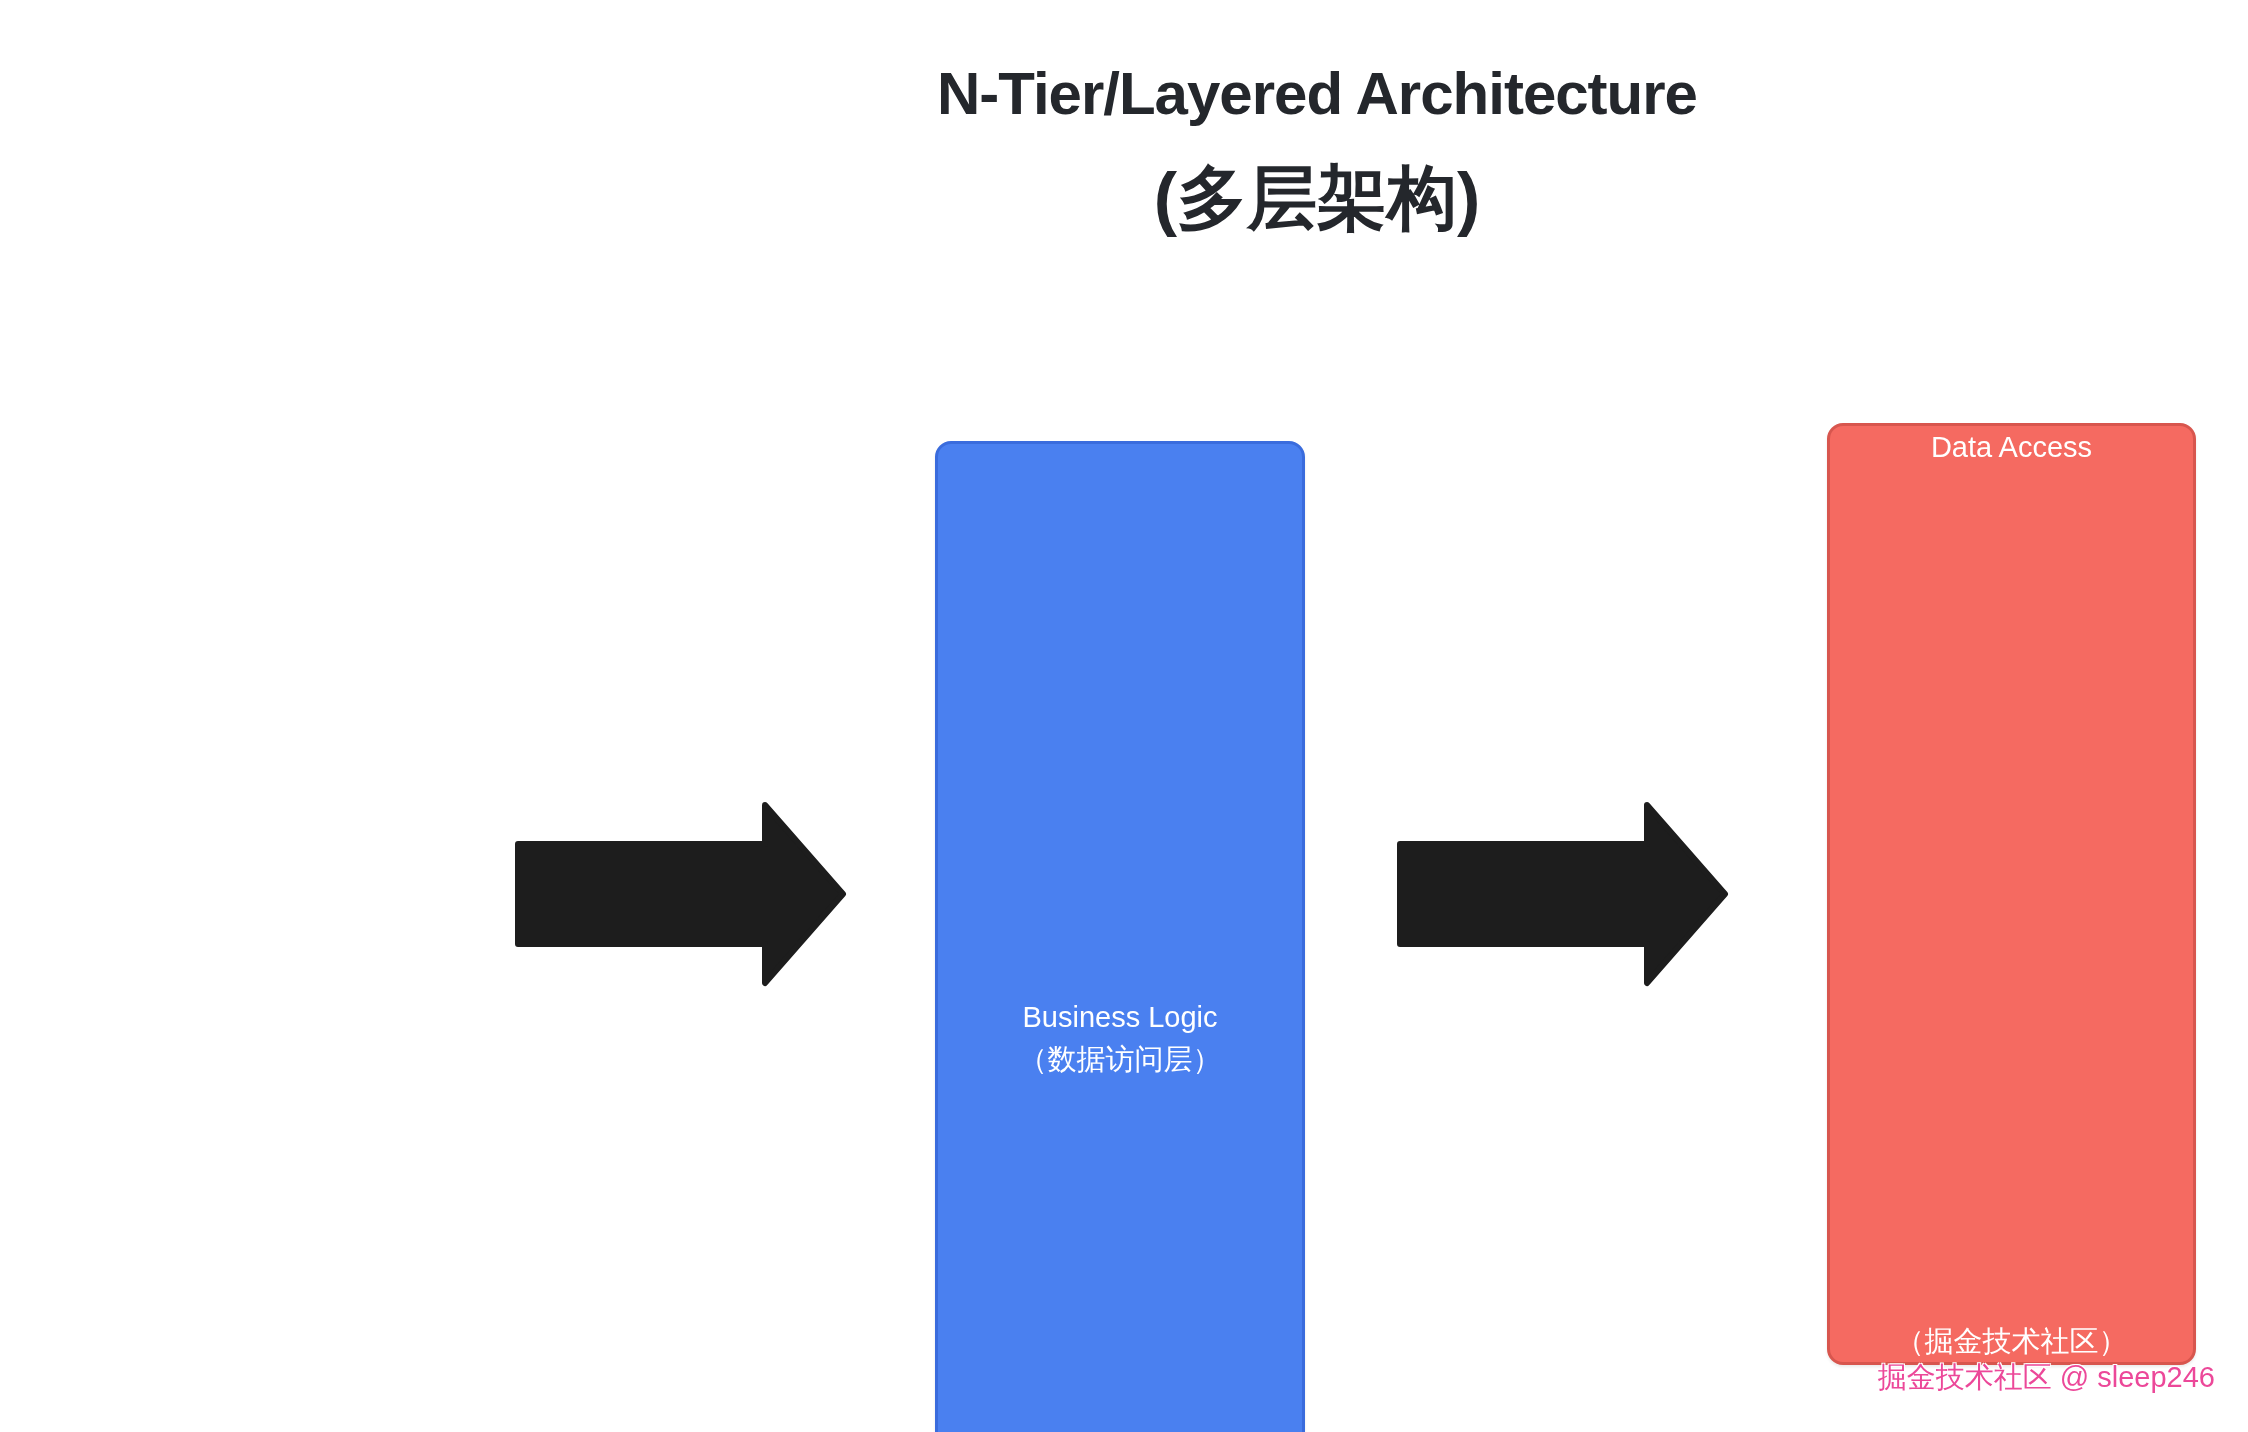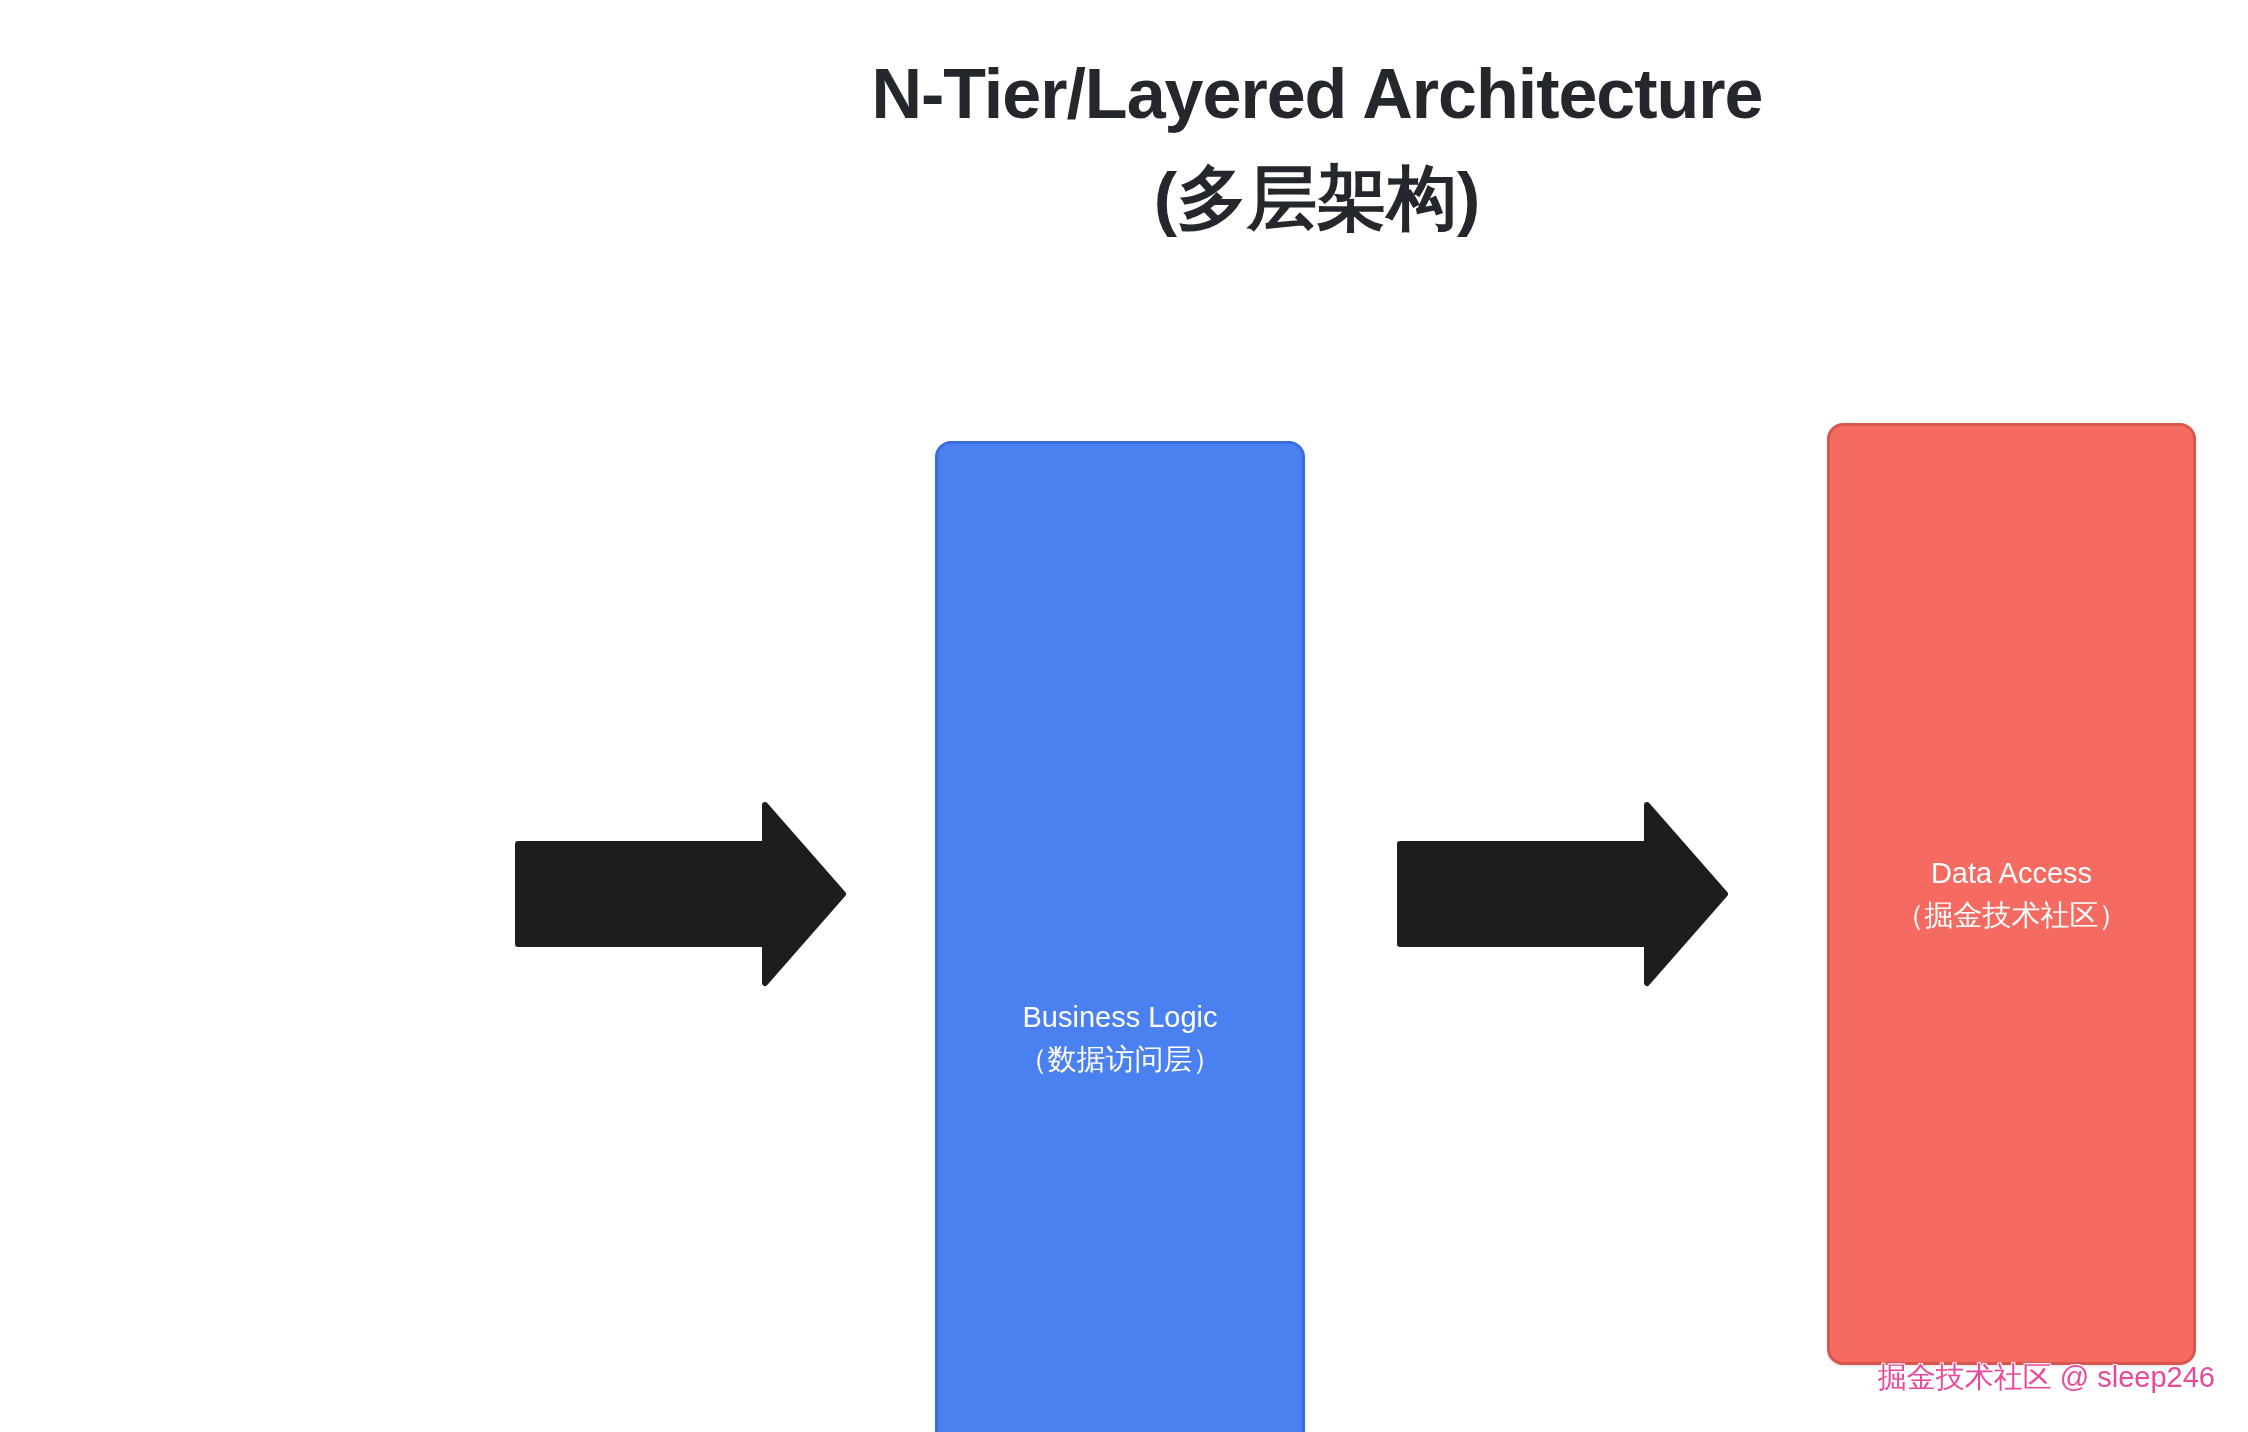--- a/index.html
+++ b/index.html
@@ -16,21 +16,21 @@
   .title {
     position: absolute;
     left: 1317px;
     top: 42px;
     transform: translateX(-50%);
     text-align: center;
     color: #24272c;
     font-weight: bold;
     white-space: nowrap;
   }
-  .title-line1 { font-size: 70px; line-height: 104px; letter-spacing: -1px; }
+  .title-line1 { font-size: 60px; line-height: 104px; letter-spacing: -1px; }
   .title-line2 { font-size: 70px; line-height: 104px; }
 
   
   .tier {
     position: absolute;
     box-sizing: border-box;
     border: 3px solid transparent;
     border-radius: 16px;
     display: flex;
     flex-direction: column;
@@ -79,20 +79,20 @@
 
   <div class="tier tier-business-logic" style="background: rgb(74, 128, 240); border-color: rgb(58, 108, 221); color: rgb(255, 255, 255);">
     <div>Business Logic</div>
     <div>（数据访问层）</div>
   </div>
 
   <svg class="arrow arrow-2" viewBox="0 0 335 192" xmlns="http://www.w3.org/2000/svg">
     <polygon points="3,46 250,46 250,7 328,96 250,185 250,146 3,146" fill="#1d1d1d" stroke="#1d1d1d" stroke-width="6" stroke-linejoin="round"></polygon>
   </svg>
 
-  <div class="tier tier-data-access" style="background: rgb(245, 106, 97); border-color: rgb(216, 86, 78); color: rgb(255, 255, 255);">
+  <div class="tier tier-data-access" style="background: rgb(245, 106, 97); border-color: rgb(216, 86, 78); color: rgb(255, 255, 255); justify-content: space-between;">
     <div>Data Access</div>
     <div>（掘金技术社区）</div>
   </div>
 
   <div class="watermark" style="color: #ec4899;">掘金技术社区 @ sleep246</div>
 
 </div>
 
 </body></html>

